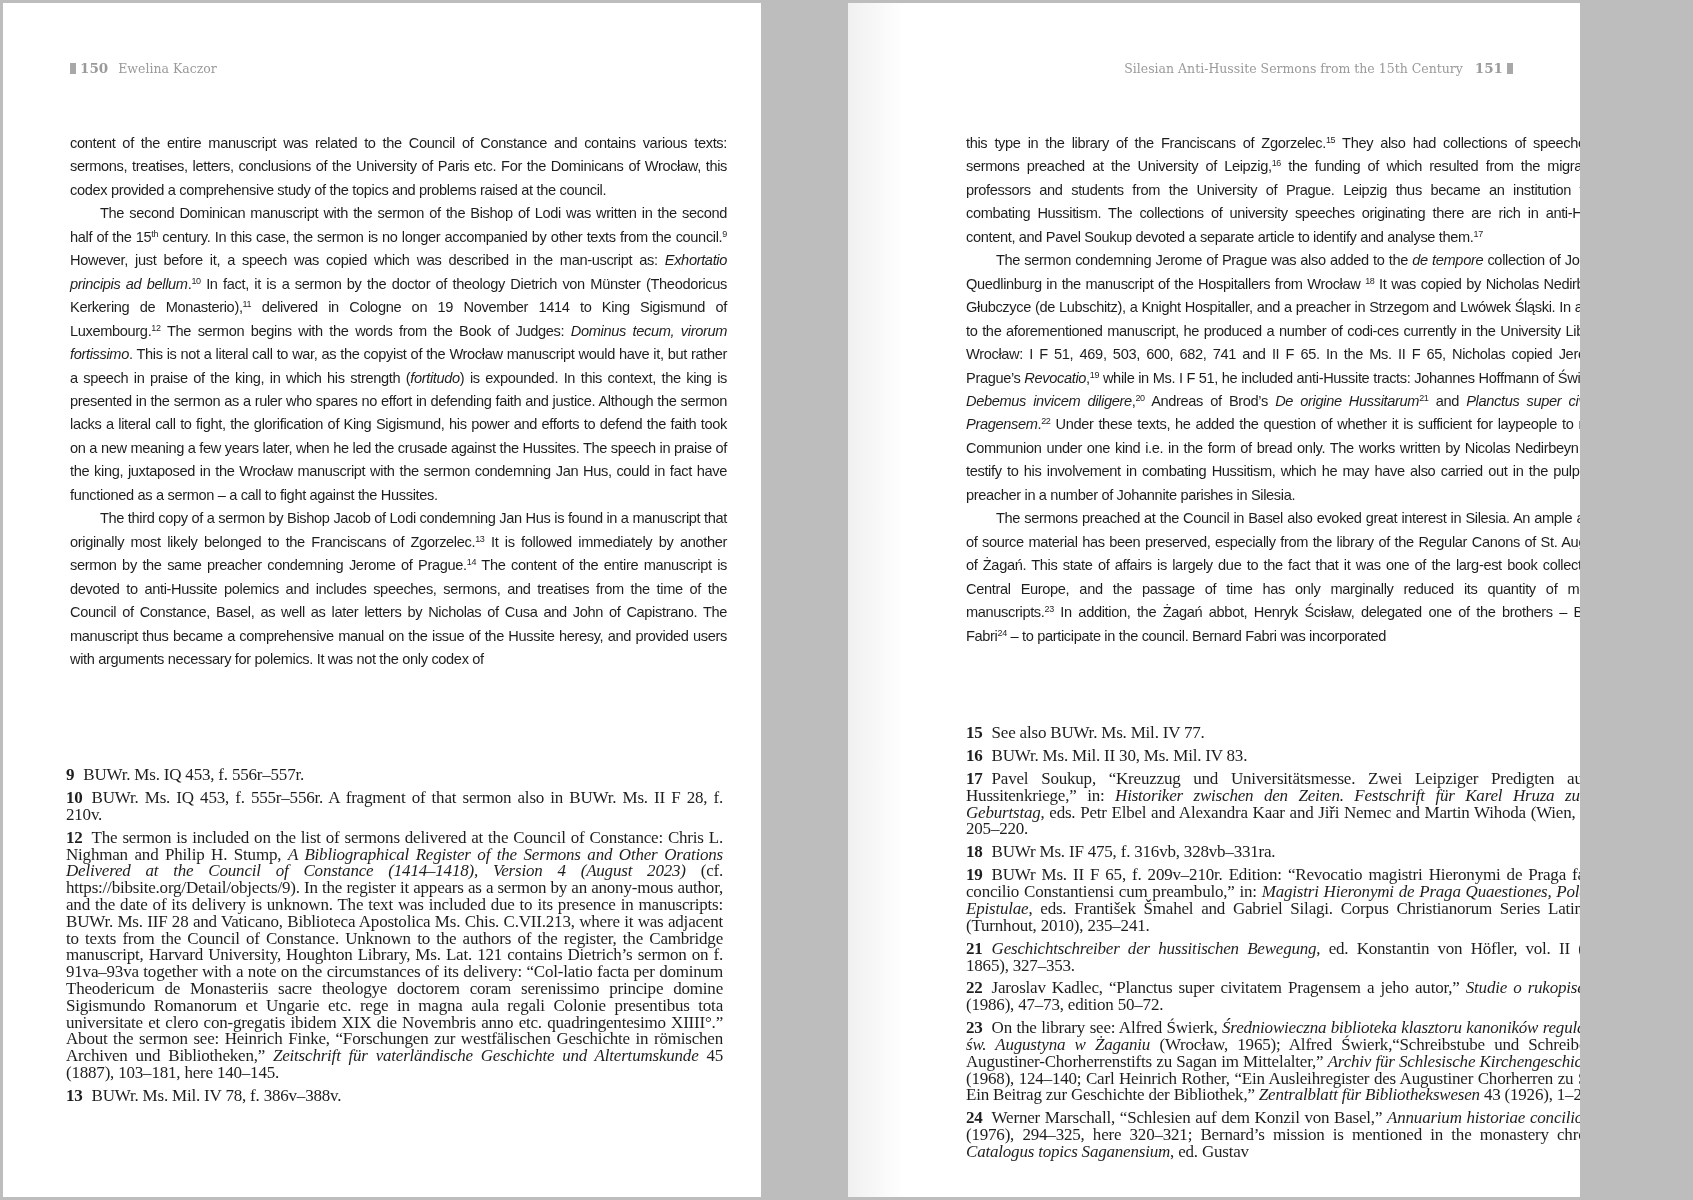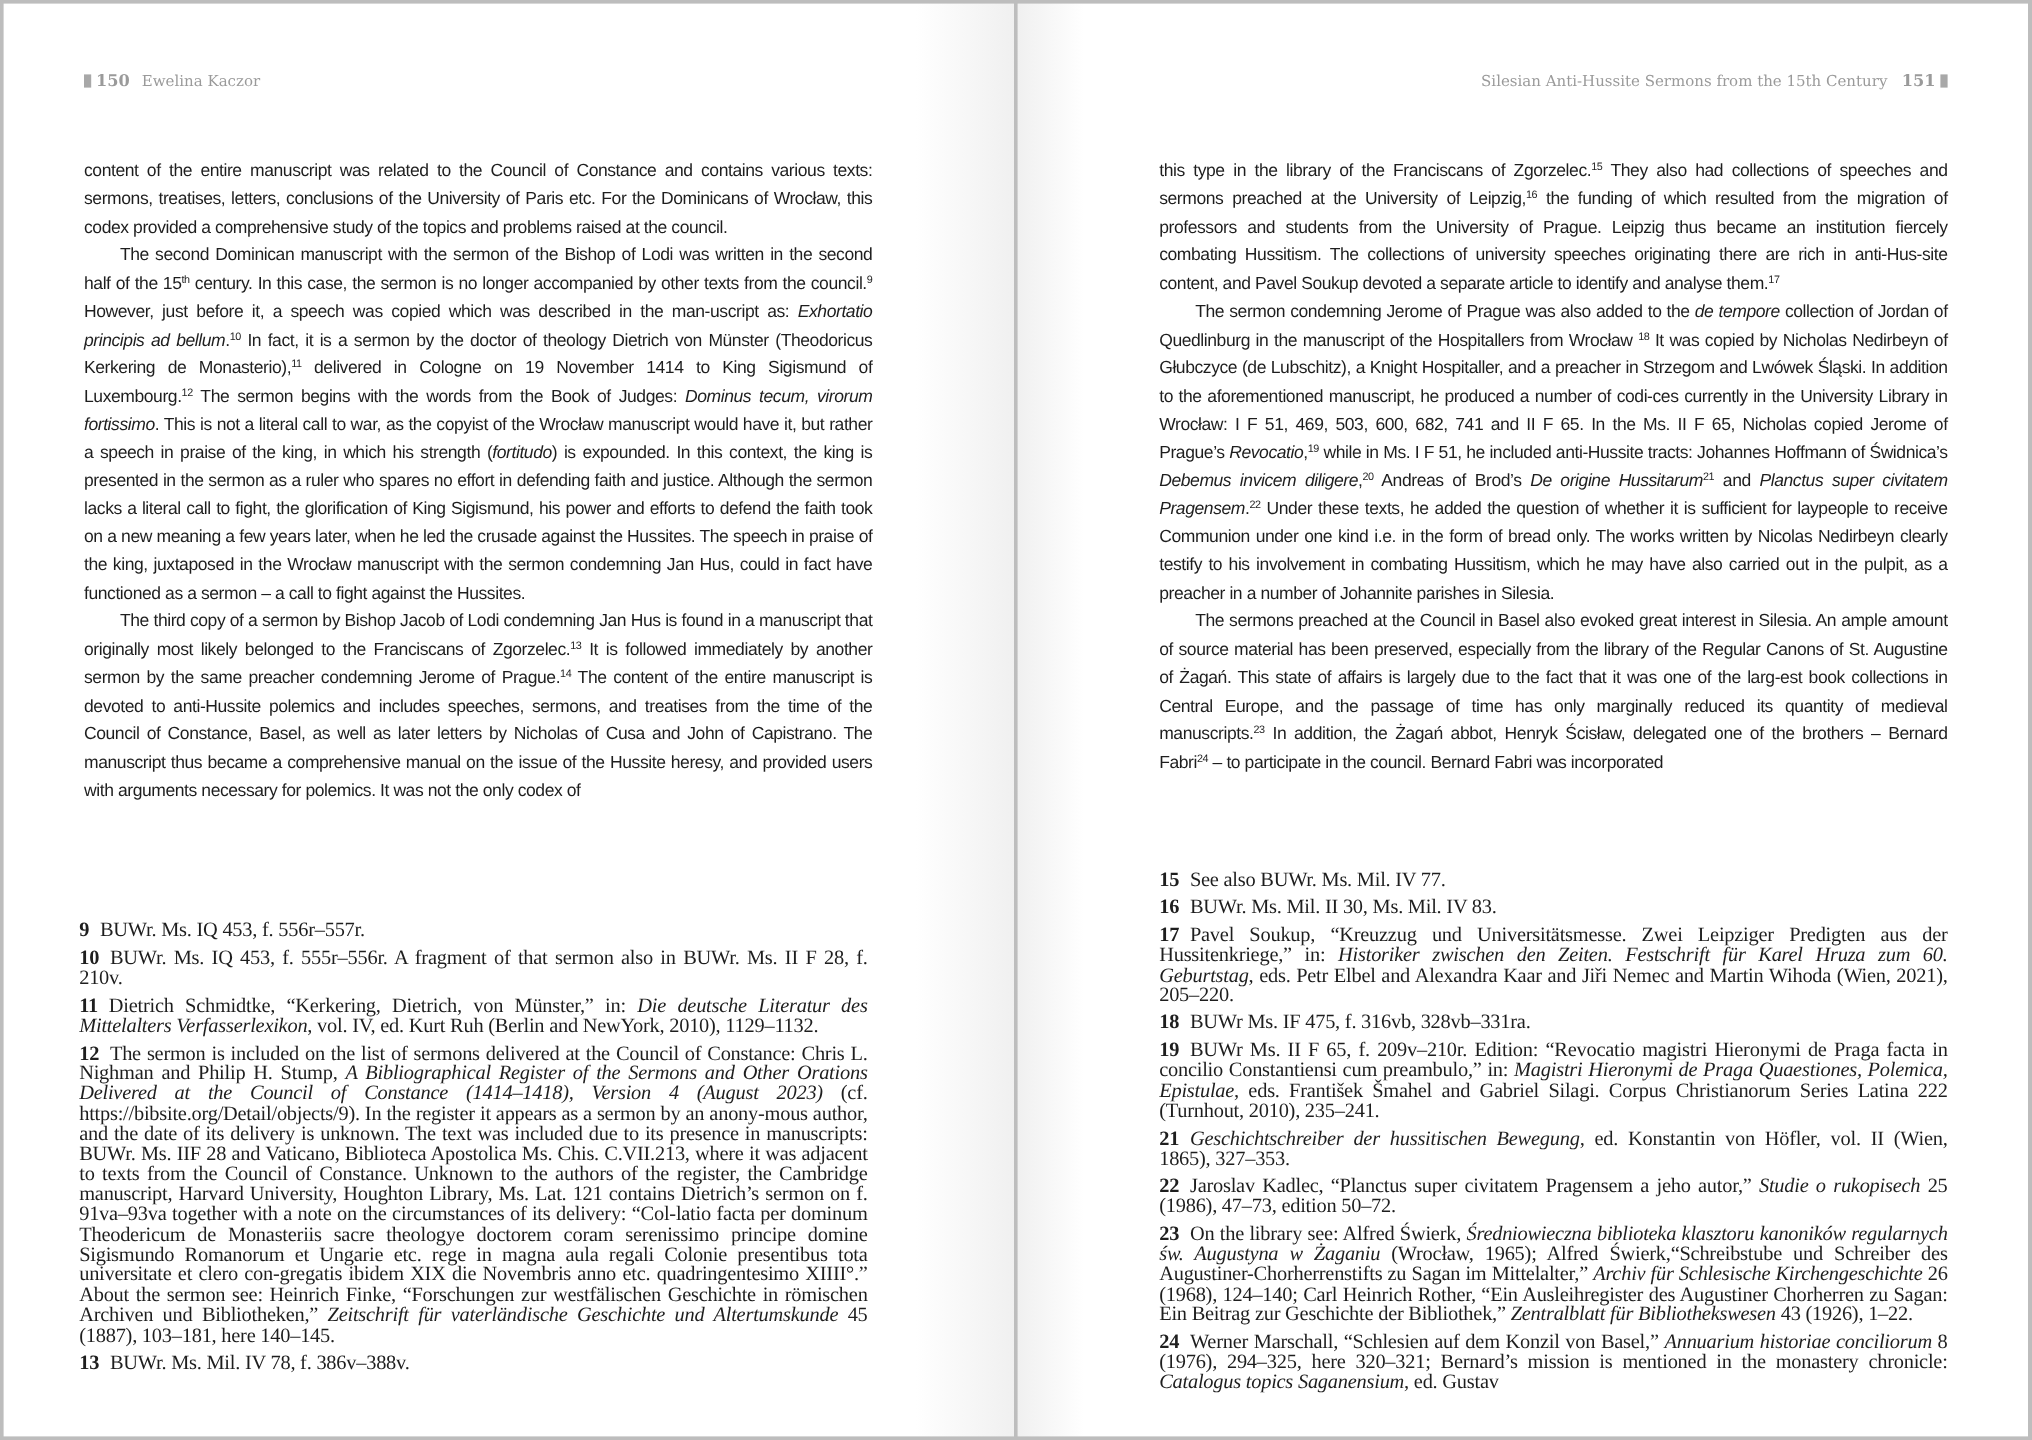--- a/index.html
+++ b/index.html
@@ -1,19 +1,19 @@
 <!DOCTYPE html>
 <html><head>
 <meta charset="utf-8">
 <style>
   html, body { margin:0; padding:0; }
   body { width:1693px; height:1200px; background:#bdbdbd; position:relative; overflow:hidden; font-family:"Liberation Sans", sans-serif; }
   .page { position:absolute; top:3px; height:1194px; background:#fff; overflow:hidden; }
-  .page.left { left:3px; width:842px; background:linear-gradient(to right,#fff 0,#fff 760px,#f0f0f0 842px); }
-  .page.right { left:848px; width:842px; background:linear-gradient(to right,#f0f0f0 0,#fff 55px,#fff 842px); }
+  .page.left { left:3px; width:730px; background:linear-gradient(to right,#fff 0,#fff 760px,#f0f0f0 842px);padding-left:28px; }
+  .page.right { left:848px; width:732px; background:linear-gradient(to right,#f0f0f0 0,#fff 55px,#fff 842px); }
   .runhead { position:absolute; top:57px; font-family:"DejaVu Serif", serif; font-size:12.5px; color:#9a9a9a; white-space:nowrap; }
   .left .runhead { left:67px; }
   .right .runhead { right:67px; }
   .runhead .num { font-weight:bold; font-size:13.5px; color:#9a9a9a; }
   .runhead .sq { display:inline-block; width:6px; height:11px; background:#a8a8a8; vertical-align:-1px; }
   .left .runhead .sq { margin-right:4px; }
   .right .runhead .sq { margin-left:4px; }
   .left .runhead .auth { margin-left:10px; }
   .right .runhead .ttl { margin-right:12px; }
   .body { position:absolute; top:129px; width:657px; font-family:"Liberation Sans", sans-serif; font-size:14.6px; line-height:23.45px; color:#1e1e1e; text-align:justify; letter-spacing:-0.35px; word-spacing:0px; }
@@ -37,21 +37,20 @@
     <span class="sq"></span><span class="num">150</span><span class="auth">Ewelina Kaczor</span>
   </div>
   <div class="body">
       <p>content of the entire manuscript was related to the Council of Constance and contains various texts: sermons, treatises, letters, conclusions of the University of Paris etc. For the Dominicans of Wrocław, this codex provided a comprehensive study of the topics and problems raised at the council.</p>
       <p class="ind">The second Dominican manuscript with the sermon of the Bishop of Lodi was written in the second half of the 15<sup>th</sup> century. In this case, the sermon is no longer accompanied by other texts from the council.<sup>9</sup> However, just before it, a speech was copied which was described in the man-uscript as: <i>Exhortatio principis ad bellum</i>.<sup>10</sup> In fact, it is a sermon by the doctor of theology Dietrich von Münster (Theodoricus Kerkering de Monasterio),<sup>11</sup> delivered in Cologne on 19 November 1414 to King Sigismund of Luxembourg.<sup>12</sup> The sermon begins with the words from the Book of Judges: <i>Dominus tecum, virorum fortissimo</i>. This is not a literal call to war, as the copyist of the Wrocław manuscript would have it, but rather a speech in praise of the king, in which his strength (<i>fortitudo</i>) is expounded. In this context, the king is presented in the sermon as a ruler who spares no effort in defending faith and justice. Although the sermon lacks a literal call to fight, the glorification of King Sigismund, his power and efforts to defend the faith took on a new meaning a few years later, when he led the crusade against the Hussites. The speech in praise of the king, juxtaposed in the Wrocław manuscript with the sermon condemning Jan Hus, could in fact have functioned as a sermon – a call to fight against the Hussites.</p>
       <p class="ind">The third copy of a sermon by Bishop Jacob of Lodi condemning Jan Hus is found in a manuscript that originally most likely belonged to the Franciscans of Zgorzelec.<sup>13</sup> It is followed immediately by another sermon by the same preacher condemning Jerome of Prague.<sup>14</sup> The content of the entire manuscript is devoted to anti-Hussite polemics and includes speeches, sermons, and treatises from the time of the Council of Constance, Basel, as well as later letters by Nicholas of Cusa and John of Capistrano. The manuscript thus became a comprehensive manual on the issue of the Hussite heresy, and provided users with arguments necessary for polemics. It was not the only codex of</p>
     </div>
   <div class="notes">
       <div class="note"><span class="n">9</span><span>BUWr. Ms. IQ 453, f. 556r–557r.</span></div>
       <div class="note"><span class="n">10</span><span>BUWr. Ms. IQ 453, f. 555r–556r. A fragment of that sermon also in BUWr. Ms. II F 28, f. 210v.</span></div>
-      <div class="note"><span class="n">11</span><span>Dietrich Schmidtke, “Kerkering, Dietrich, von Münster,” in: <i>Die deutsche Literatur des Mittelalters Verfasserlexikon</i>, vol. IV, ed. Kurt Ruh (Berlin and NewYork, 2010), 1129–1132.</span></div>
       <div class="note"><span class="n">12</span><span>The sermon is included on the list of sermons delivered at the Council of Constance: Chris L. Nighman and Philip H. Stump, <i>A Bibliographical Register of the Sermons and Other Orations Delivered at the Council of Constance (1414–1418), Version 4 (August 2023)</i> (cf. https://bibsite.org/Detail/objects/9). In the register it appears as a sermon by an anony-mous author, and the date of its delivery is unknown. The text was included due to its presence in manuscripts: BUWr. Ms. IIF 28 and Vaticano, Biblioteca Apostolica Ms. Chis. C.VII.213, where it was adjacent to texts from the Council of Constance. Unknown to the authors of the register, the Cambridge manuscript, Harvard University, Houghton Library, Ms. Lat. 121 contains Dietrich’s sermon on f. 91va–93va together with a note on the circumstances of its delivery: “Col-latio facta per dominum Theodericum de Monasteriis sacre theologye doctorem coram serenissimo principe domine Sigismundo Romanorum et Ungarie etc. rege in magna aula regali Colonie presentibus tota universitate et clero con-gregatis ibidem XIX die Novembris anno etc. quadringentesimo XIIII°.” About the sermon see: Heinrich Finke, “Forschungen zur westfälischen Geschichte in römischen Archiven und Bibliotheken,” <i>Zeitschrift für vaterländische Geschichte und Altertumskunde</i> 45 (1887), 103–181, here 140–145.</span></div>
       <div class="note"><span class="n">13</span><span>BUWr. Ms. Mil. IV 78, f. 386v–388v.</span></div>
     </div>
 </div>
 
 <div class="page right">
   <div class="runhead">
     <span class="ttl">Silesian Anti-Hussite Sermons from the 15th Century</span><span class="num">151</span><span class="sq"></span>
   </div>
   <div class="body">

